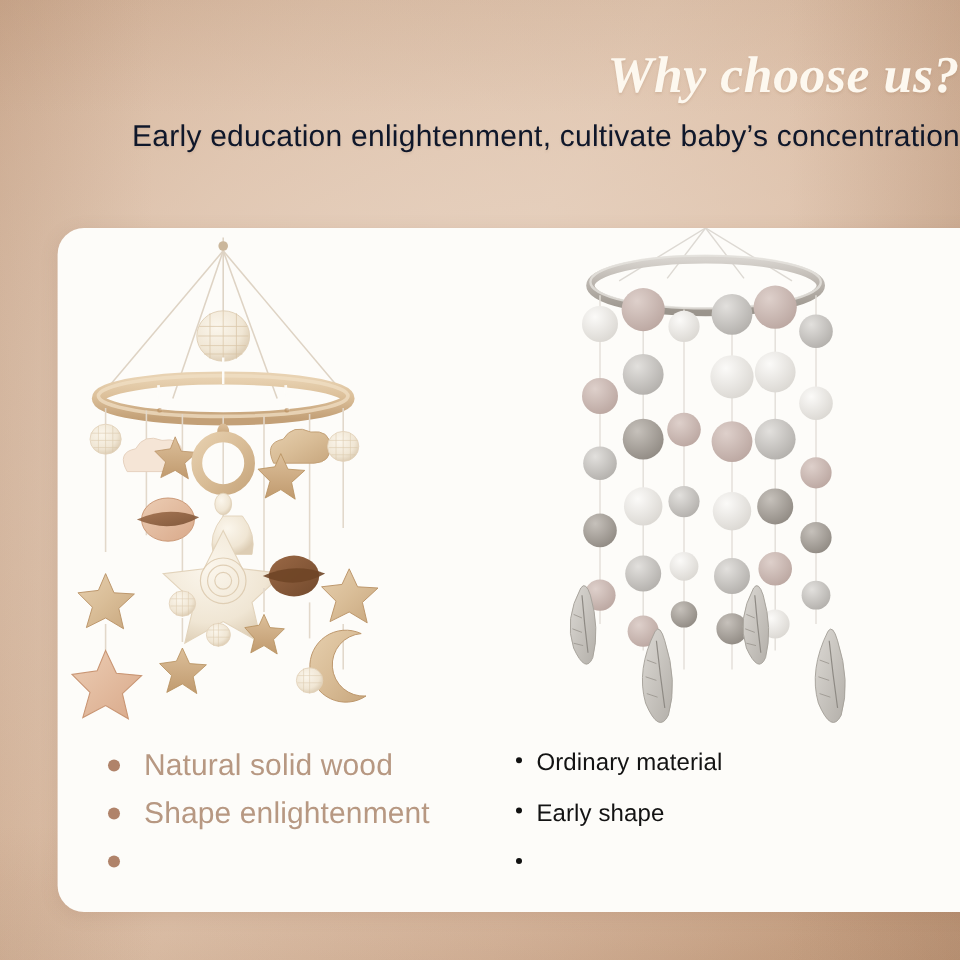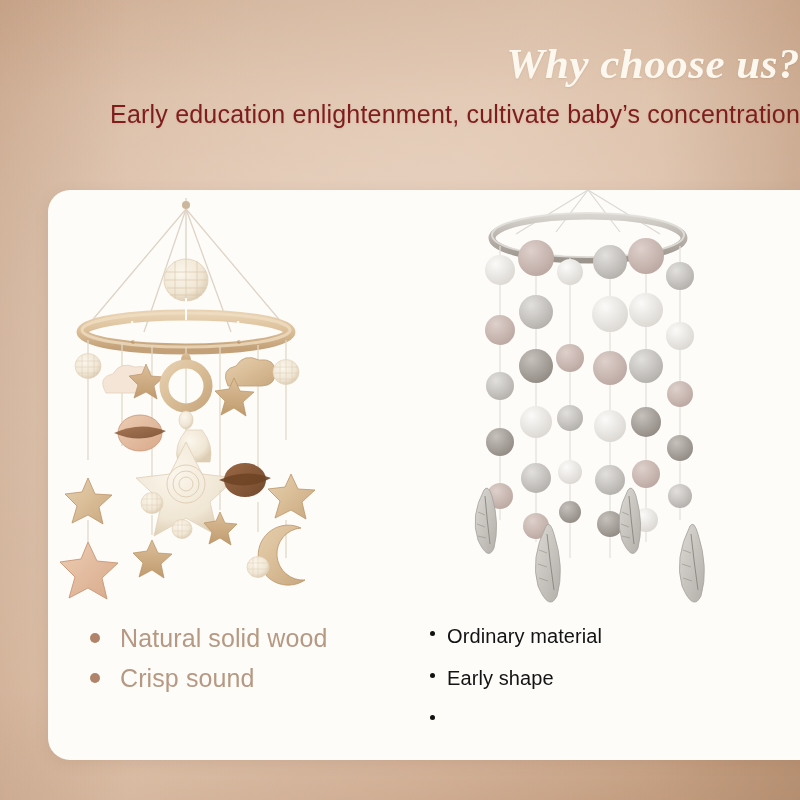--- a/index.html
+++ b/index.html
@@ -35,21 +35,21 @@
     font-size: 43px; line-height: 1;
     color: #fdf8ef;
     padding-top: 42px;
     letter-spacing: 0.5px;
     text-shadow: 0 1px 2px rgba(150,110,80,0.18);
   }
   #subtitle {
     margin-top: 14px;
     font-size: 25px; line-height: 1.26;
     font-weight: 300;
-    color: #7f1d1d;
+    color: #0f172a;
     letter-spacing: 0.2px;
     text-shadow: 0 1px 2px rgba(150,110,80,0.15);
   }
 
   
   #card {
     position:absolute; left:48px; top:190px;
     width:797px; height:570px;
     background:#fdfcf9;
     border-radius:22px;
@@ -407,21 +407,24 @@
 
   <div id="lists">
 
     <div id="list-left">
       <div class="li">
         <span class="dot-tan"></span>
         <span class="txt-tan">Natural solid wood</span>
       </div>
       <div class="li">
         <span class="dot-tan"></span>
-        <span class="txt-tan">Crisp sound</span>
+        <span class="txt-tan">Shape enlightenment</span>
+      </div>
+      <div class="li">
+        <span class="dot-tan"></span>
       </div>
     </div>
 
     <div id="list-right">
       <div class="li">
         <span class="dot-blk"></span>
         <span class="txt-blk">Ordinary material</span>
       </div>
       <div class="li">
         <span class="dot-blk"></span>

